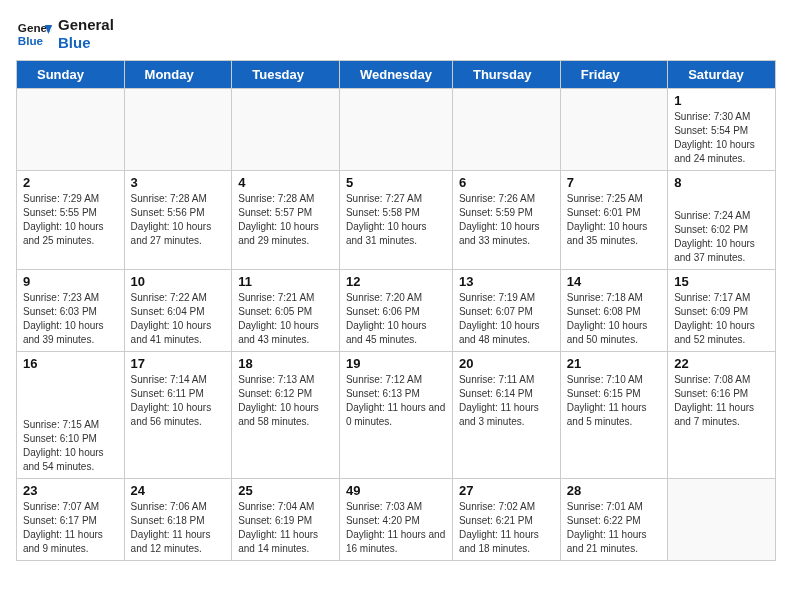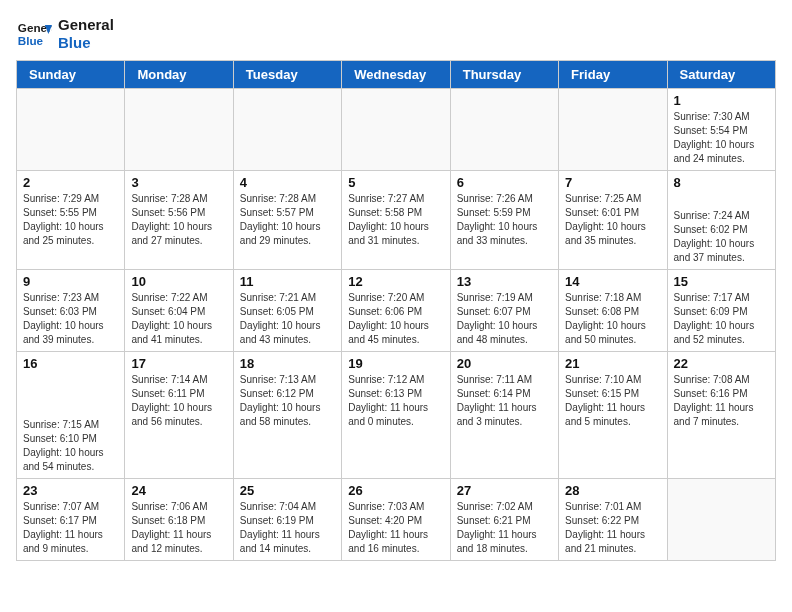--- a/index.html
+++ b/index.html
@@ -41,21 +41,21 @@
     .calendar {
       width: 100%;
       border-collapse: collapse;
       margin-top: 8px;
     }
     .calendar th {
       background: #1565c0;
       color: #fff;
       font-size: 13px;
       font-weight: bold;
-      padding: 6px 12px;
+      padding: 6px 20px;
       text-align: left;
       border: 1px solid #ccc;
     }
     .calendar td {
       border: 1px solid #ccc;
       vertical-align: top;
       padding: 4px 6px;
       width: 108px;
       min-height: 90px;
       font-size: 10.5px;
@@ -270,21 +270,21 @@
 Sunset: 6:18 PM
 Daylight: 11 hours and 12 minutes.</div>
         </td>
         <td>
           <span class="day-num">25</span>
           <div class="day-info" style="white-space: pre-line;">Sunrise: 7:04 AM
 Sunset: 6:19 PM
 Daylight: 11 hours and 14 minutes.</div>
         </td>
         <td>
-          <span class="day-num">26</span>
+          <span class="day-num">49</span>
           <div class="day-info" style="white-space: pre-line;">Sunrise: 7:03 AM
 Sunset: 4:20 PM
 Daylight: 11 hours and 16 minutes.</div>
         </td>
         <td>
           <span class="day-num">27</span>
           <div class="day-info" style="white-space: pre-line;">Sunrise: 7:02 AM
 Sunset: 6:21 PM
 Daylight: 11 hours and 18 minutes.</div>
         </td>

